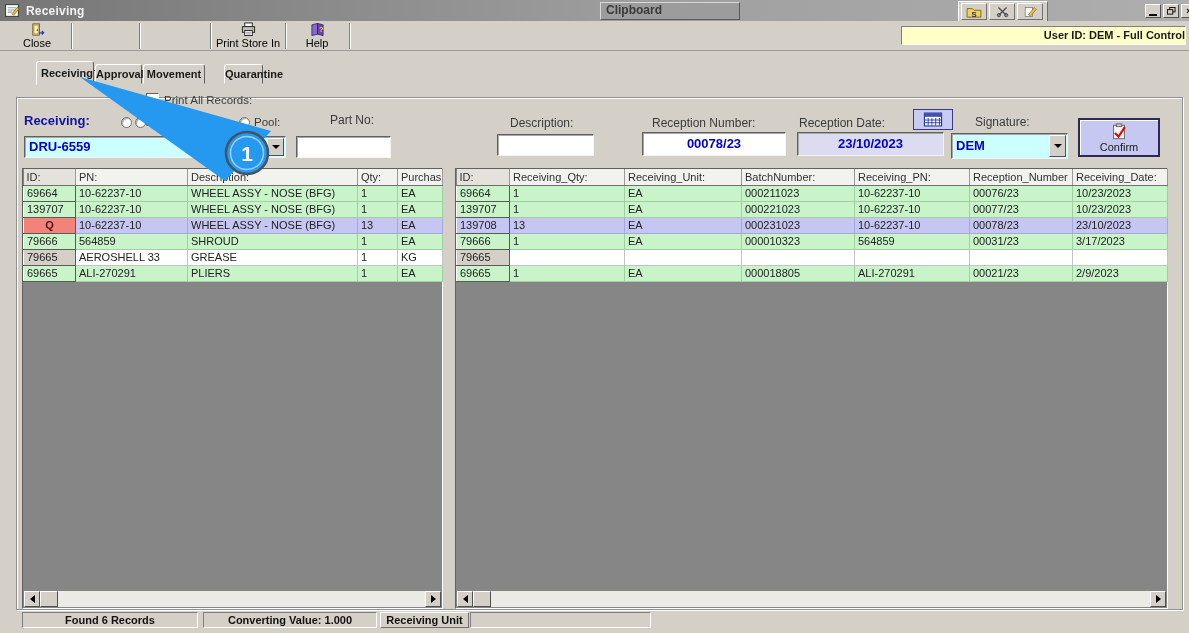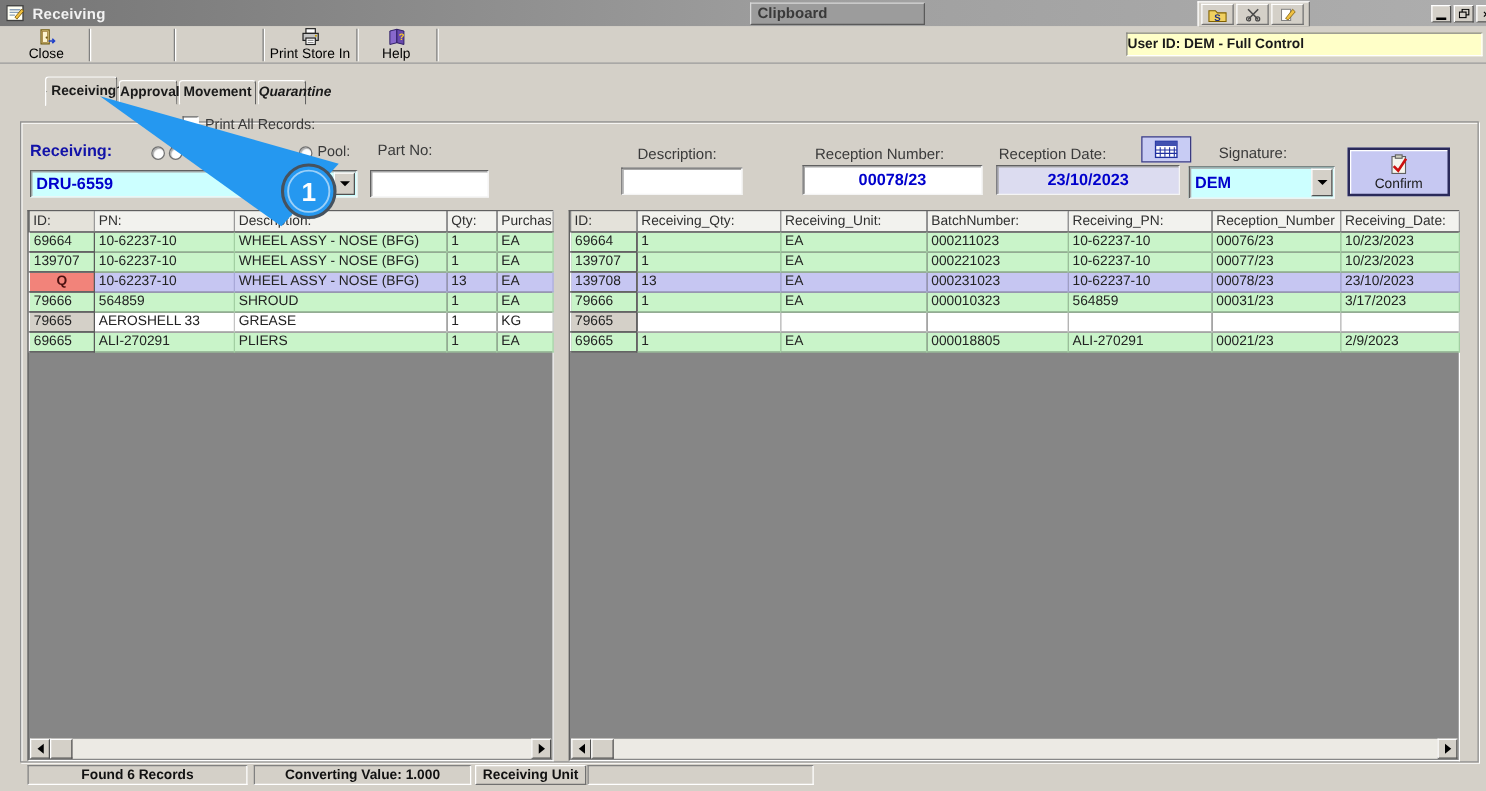--- a/index.html
+++ b/index.html
@@ -25,21 +25,21 @@
 
   
   .toolbar { position:absolute; left:0; top:21px; width:1189px; height:30px; background:#d4d0c8;
     border-bottom:1px solid #9a9a9a; }
   .tbar-btn { position:absolute; top:1px; height:28px; display:flex; flex-direction:column; align-items:center;
     justify-content:flex-start; color:#000; font-size:11px; }
   .tbar-btn svg { width:15px; height:15px; }
   .tbar-sep { position:absolute; top:2px; width:2px; height:26px;
     border-left:1px solid #808080; border-right:1px solid #ffffff; }
   .user-banner { position:absolute; left:901px; top:5px; width:285px; height:19px; background:#ffffc8;
-    border:1px solid; border-color:#808080 #ffffff #ffffff #808080; text-align:left; font-weight:bold;
+    border:1px solid; border-color:#808080 #ffffff #ffffff #808080; text-align:right; font-weight:bold;
     line-height:17px; color:#1a1a1a; }
 
   
   .tab { position:absolute; top:64px; height:20px; background:#d4d0c8; text-align:center;
     border:1px solid; border-color:#ffffff #606060 #d4d0c8 #ffffff; border-radius:3px 3px 0 0;
     padding-top:3px; color:#1a1a1a; font-weight:bold; font-size:11px; }
   .tab.active { top:61px; height:24px; z-index:3; display:flex; align-items:center; justify-content:center; gap:3px; padding-top:0; }
   .tab svg { width:13px; height:13px; }
 
   
@@ -220,21 +220,21 @@
 <div class="tab active" style="left:36px; width:58px;">
   <svg viewBox="0 0 14 14">
       <rect x="1" y="2" width="11" height="10" fill="#fffff0" stroke="#808080"></rect>
       <path d="M3 5 h7 M3 7 h7 M3 9 h4" stroke="#90a0b8" stroke-width="1"></path>
       <path d="M6.5 10 L11.5 4 L13 5.5 L8 11.5 Z" fill="#f0c040" stroke="#705000" stroke-width="0.6"></path>
     </svg>
   <span>Receiving</span>
 </div>
 <div class="tab" style="left:95px; width:47px;"><span>Approval</span></div>
 <div class="tab" style="left:143px; width:62px;"><span>Movement</span></div>
-<div class="tab" style="left:206px; width:39px;font-style:italic;"><span>Quarantine</span></div>
+<div class="tab" style="left:224px; width:39px;"><span>Quarantine</span></div>
 
 <div class="groupbox"></div>
 <div class="group-label">Receiving:</div>
 
 <span class="checkbox"></span>
 <span class="check-label">Print All Records:</span>
 
 <div class="radio-item" style="left:25px;">
   <span class="radio-dot sel"></span>
     <span>PO:</span>
@@ -252,21 +252,21 @@
     <span>Pool:</span>
 </div>
 
 <div class="combo sunken" style="left:24px; top:136px; width:262px; height:22px;">
   <span class="val">DRU-6559</span>
   <span class="dd-btn">
       <span class="dd-arrow"></span>
     </span>
 </div>
 
-<span class="field-label" style="left:302px; top:113px;text-align:right;">Part No:</span>
+<span class="field-label" style="left:330px; top:113px;text-align:right;">Part No:</span>
 <div class="textfield sunken" style="left:296px; top:136px; width:95px; height:22px;"></div>
 
 <span class="field-label" style="left:510px; top:116px;">Description:</span>
 <div class="textfield sunken" style="left:497px; top:134px; width:97px; height:22px;"></div>
 
 <span class="field-label" style="left:652px; top:116px;">Reception Number:</span>
 <div class="textfield sunken" style="left:642px; top:132px; width:144px; height:24px; line-height:21px;">00078/23</div>
 
 <span class="field-label" style="left:799px; top:116px;">Reception Date:</span>
 <div class="cal-btn">

